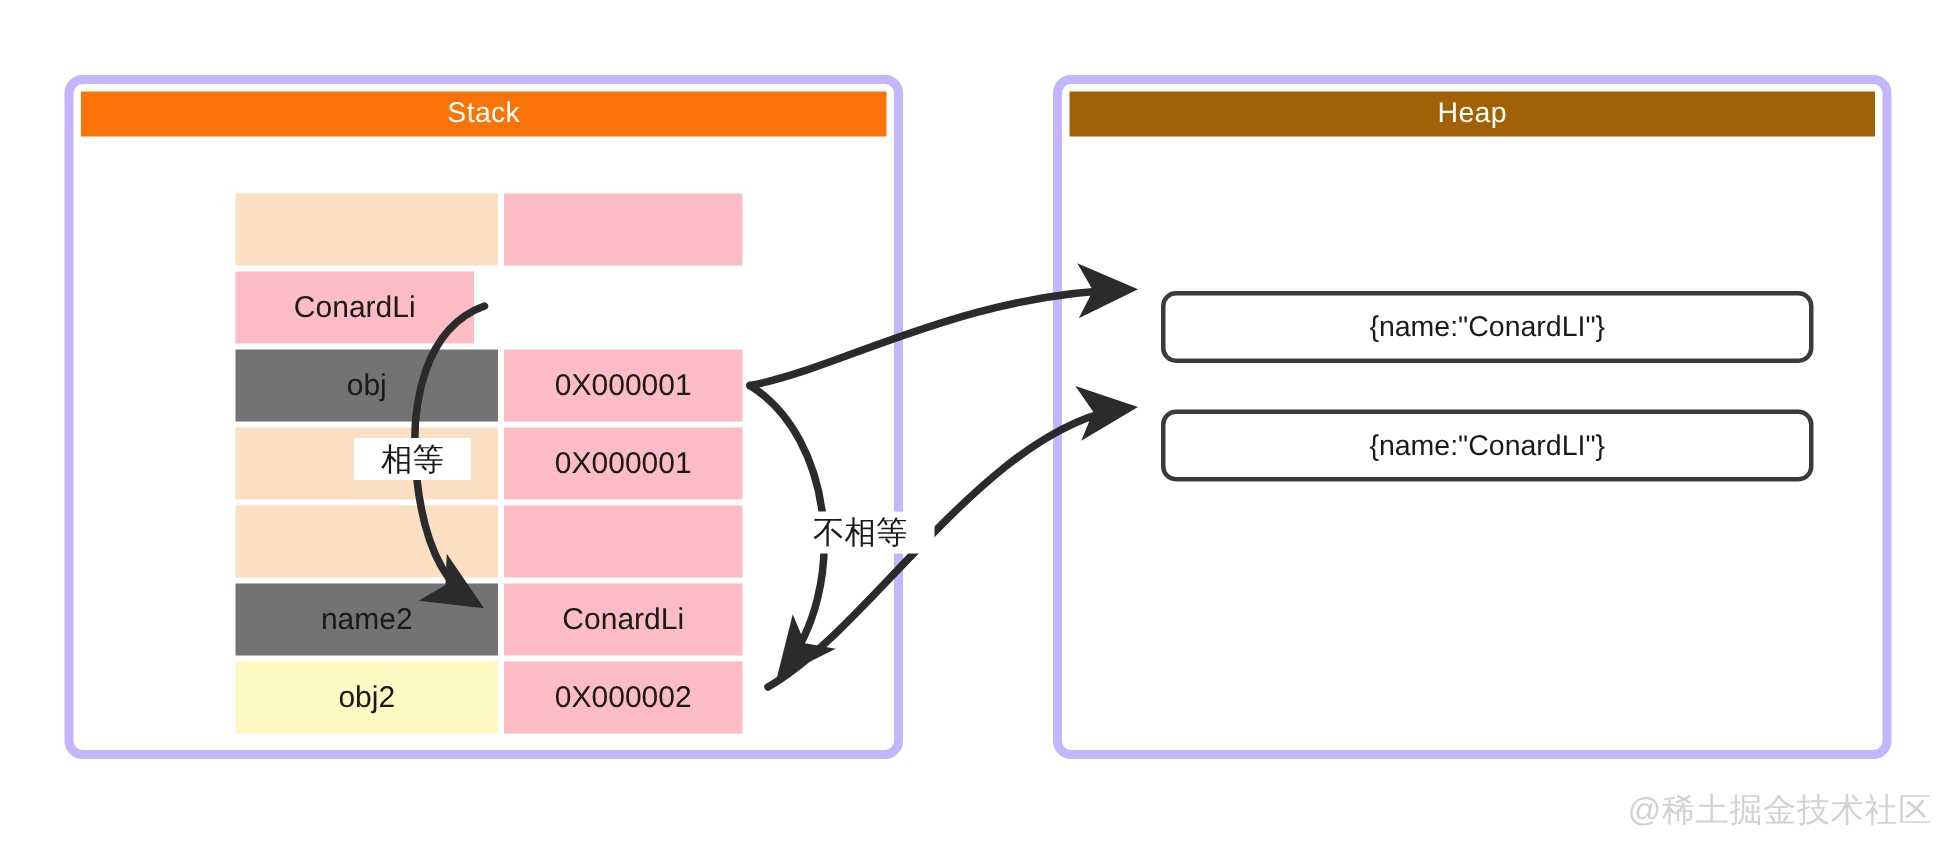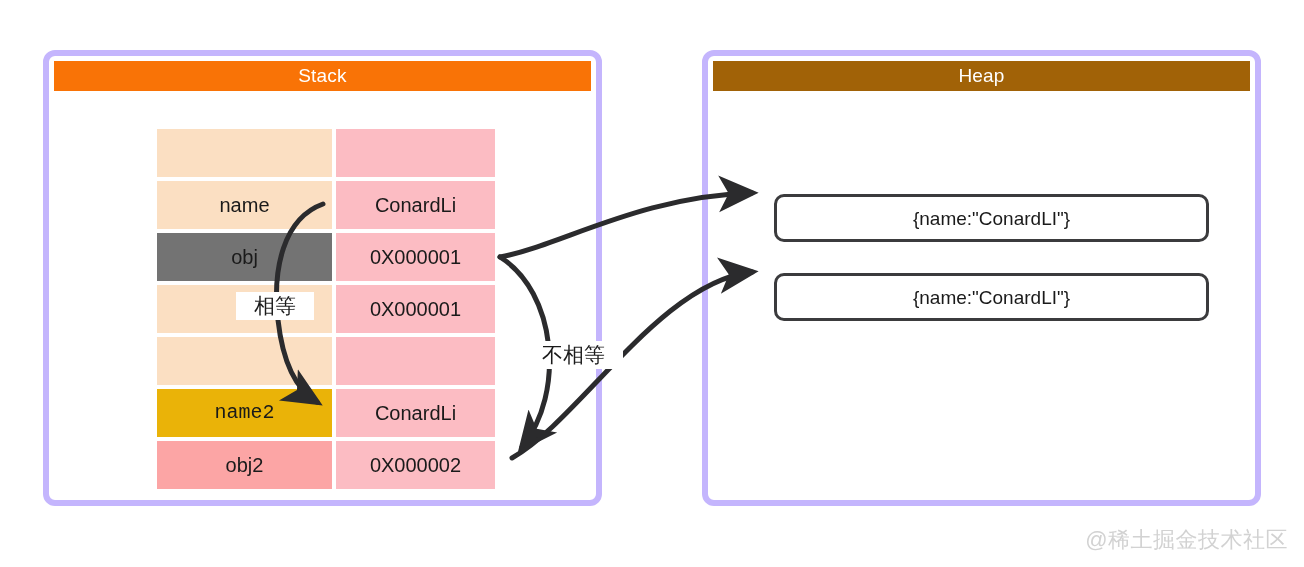--- a/index.html
+++ b/index.html
@@ -132,46 +132,45 @@
     <div class="panel-body">
 
       <div id="stack-table">
 
         <div class="stack-row">
           <div class="cell cell-key" style="background: rgb(251, 223, 194);"></div>
           <div class="cell cell-val" style="background: rgb(252, 188, 195);"></div>
         </div>
 
         <div class="stack-row">
-          <div class="cell cell-key" style="background: rgb(251, 223, 194);">name</div>
           <div class="cell cell-val" style="background: rgb(252, 188, 195);">ConardLi</div>
         </div>
 
         <div class="stack-row">
           <div class="cell cell-key" style="background: #737373;">obj</div>
           <div class="cell cell-val" style="background: rgb(252, 188, 195);">0X000001</div>
         </div>
 
         <div class="stack-row">
           <div class="cell cell-key" style="background: rgb(251, 223, 194);"></div>
           <div class="cell cell-val" style="background: rgb(252, 188, 195);">0X000001</div>
         </div>
 
         <div class="stack-row">
           <div class="cell cell-key" style="background: rgb(251, 223, 194);"></div>
           <div class="cell cell-val" style="background: rgb(252, 188, 195);"></div>
         </div>
 
         <div class="stack-row">
-          <div class="cell cell-key" style="background: #eab308; font-family: Liberation Mono, monospace;">name2</div>
+          <div class="cell cell-key" style="background: #737373;">name2</div>
           <div class="cell cell-val" style="background: rgb(252, 188, 195);">ConardLi</div>
         </div>
 
         <div class="stack-row">
-          <div class="cell cell-key" style="background: #fca5a5;">obj2</div>
+          <div class="cell cell-key" style="background: #fef9c3;">obj2</div>
           <div class="cell cell-val" style="background: rgb(252, 188, 195);">0X000002</div>
         </div>
 
       </div>
     </div>
   </div>
 
   <div class="panel" id="heap-panel">
     <div class="panel-header" id="heap-header" style="background: #a16207;">Heap</div>
     <div class="panel-body">

